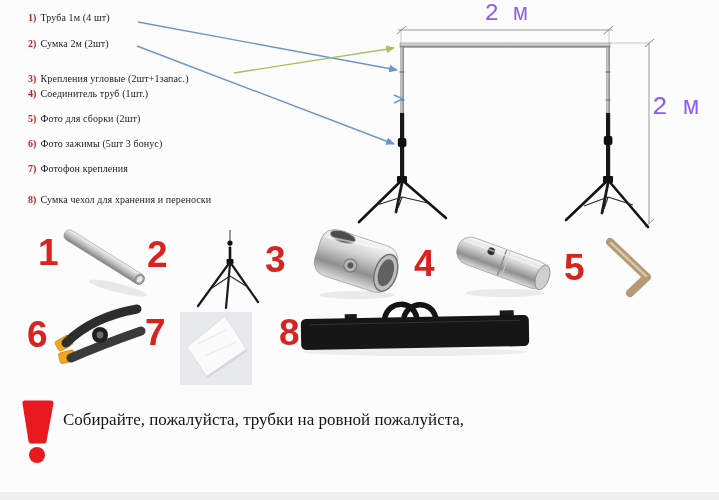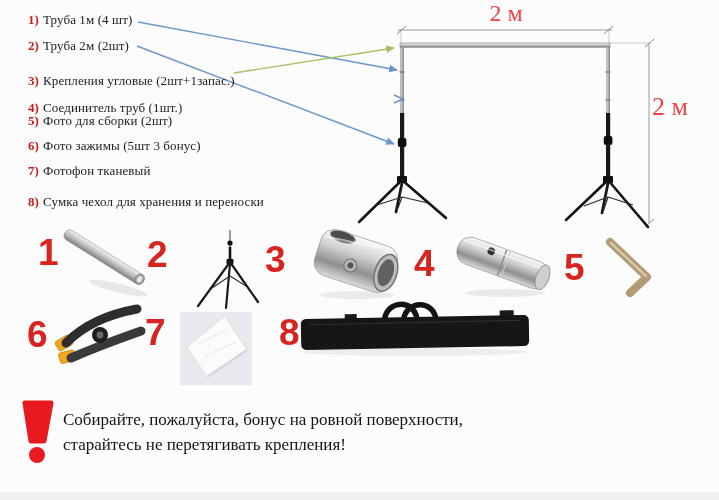--- a/index.html
+++ b/index.html
@@ -4,26 +4,26 @@
 <style>
   html,body{margin:0;padding:0;background:#fff;}
   .page{
     position:relative;width:719px;height:500px;overflow:hidden;
     background:#fcfcfc;
     font-family:"Liberation Serif", serif;
   }
   .gfx{position:absolute;left:0;top:0;width:719px;height:500px;}
   .list-item{
     position:absolute;left:28px;white-space:nowrap;
-    font-size:13px;color:#1c1c1c;letter-spacing:0.1px;
+    font-size:10px;color:#1c1c1c;letter-spacing:0.1px;
   }
   .list-item .num{color:#c7211e;font-weight:700;margin-right:4px;}
-  .li-0{top:12px}.li-1{top:38px}.li-2{top:73px}.li-3{top:100px}
+  .li-0{top:12px}.li-1{top:38px}.li-2{top:73px}.li-3{top:88px}
   .li-4{top:113px}.li-5{top:138px}.li-6{top:163px}.li-7{top:194px}
-  .dim{position:absolute;font-family:Liberation Serif, serif;color:#ef4444;}
+  .dim{position:absolute;font-family:Liberation Mono, monospace;color:#8b5cf6;}
   .dim-top{left:468px;top:0px;width:76px;text-align:center;font-size:24px;}
   .dim-right{left:652px;top:92px;font-size:26px;}
   .pnum{
     position:absolute;font-family:"Liberation Sans",sans-serif;
     font-weight:700;font-size:37px;color:#d8231f;line-height:1;
   }
   .pn-0{left:38px;top:234px}.pn-1{left:147px;top:236px}.pn-2{left:265px;top:241px}
   .pn-3{left:414px;top:245px}.pn-4{left:564px;top:249px}
   .pn-5{left:27px;top:316px}.pn-6{left:145px;top:314px}.pn-7{left:279px;top:314px}
   .warn-line{position:absolute;left:63px;font-size:17px;color:#141414;white-space:nowrap;}
@@ -203,38 +203,37 @@
     </g>
 
     <g>
       <polygon points="25,403 51,403 44,441 31,441" fill="#e8191f" stroke="#e8191f" stroke-width="5" stroke-linejoin="round"></polygon>
       <circle cx="37" cy="455" r="8" fill="#e8191f"></circle>
     </g>
   </svg>
 
   <div>
     <div class="list-item li-0"><span class="num">1)</span><span>Труба 1м (4 шт)</span></div>
-    <div class="list-item li-1"><span class="num">2)</span><span>Труба 2м (2шт)</span></div>
+    <div class="list-item li-1"><span class="num">2)</span><span>Сумка 2м (2шт)</span></div>
     <div class="list-item li-2"><span class="num">3)</span><span>Крепления угловые (2шт+1запас.)</span></div>
     <div class="list-item li-3"><span class="num">4)</span><span>Соединитель труб (1шт.)</span></div>
     <div class="list-item li-4"><span class="num">5)</span><span>Фото для сборки (2шт)</span></div>
     <div class="list-item li-5"><span class="num">6)</span><span>Фото зажимы (5шт 3 бонус)</span></div>
-    <div class="list-item li-6"><span class="num">7)</span><span>Фотофон тканевый</span></div>
+    <div class="list-item li-6"><span class="num">7)</span><span>Фотофон крепления</span></div>
     <div class="list-item li-7"><span class="num">8)</span><span>Сумка чехол для хранения и переноски</span></div>
   </div>
 
   <div class="dim dim-top">2 м</div>
   <div class="dim dim-right">2 м</div>
 
   <div class="pnum pn-0">1</div>
   <div class="pnum pn-1">2</div>
   <div class="pnum pn-2">3</div>
   <div class="pnum pn-3">4</div>
   <div class="pnum pn-4">5</div>
   <div class="pnum pn-5">6</div>
   <div class="pnum pn-6">7</div>
   <div class="pnum pn-7">8</div>
 
-  <div class="warn-line wl-1">Собирайте, пожалуйста, бонус на ровной поверхности,</div>
-  <div class="warn-line wl-2">старайтесь не перетягивать крепления!</div>
+  <div class="warn-line wl-1">Собирайте, пожалуйста, трубки на ровной пожалуйста,</div>
 
   <div class="bottom-band"></div>
 </div>
 
 </body></html>

